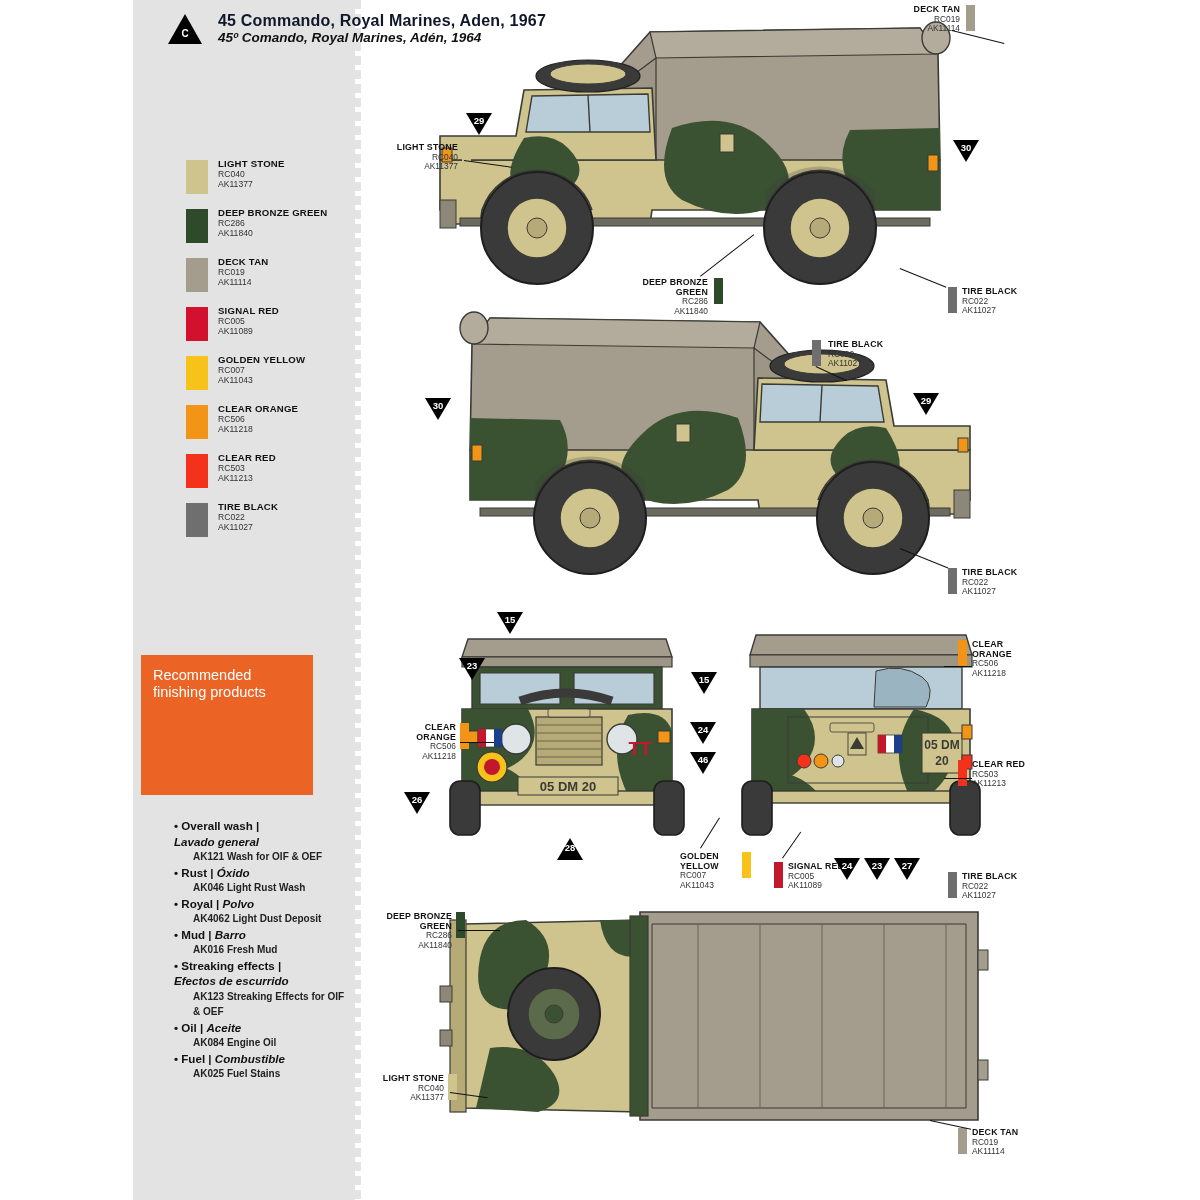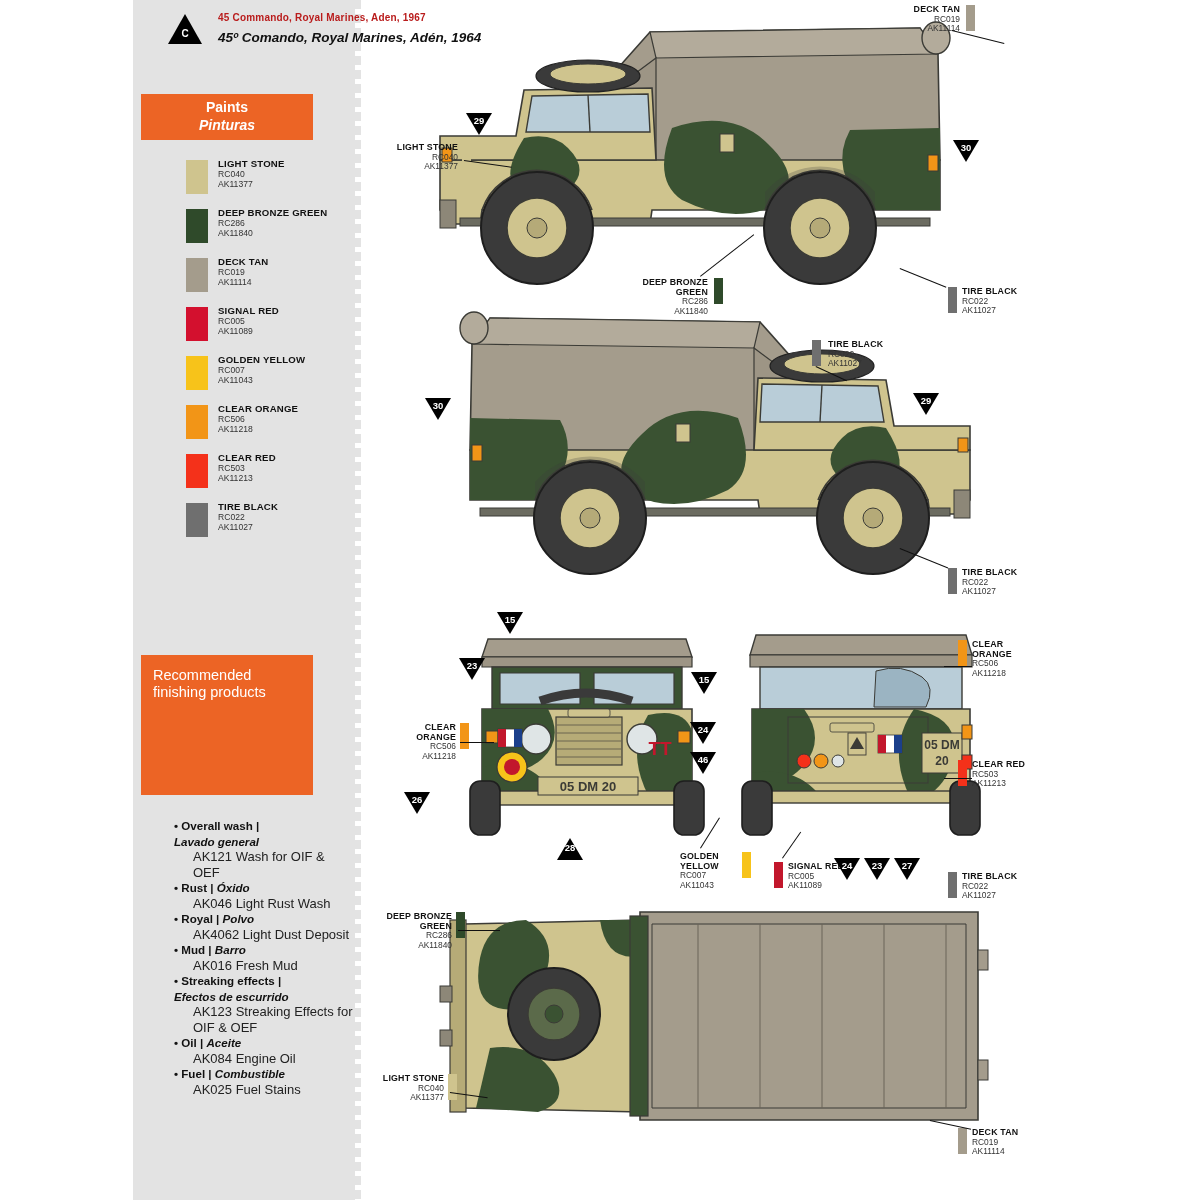--- a/index.html
+++ b/index.html
@@ -8,21 +8,21 @@
 
   
   .left-col{position:absolute;left:133px;top:0;width:222px;height:1200px;background:#e3e3e3;}
   .left-col:after{content:"";position:absolute;right:-6px;top:0;width:8px;height:1200px;
      background:repeating-linear-gradient(180deg,#e3e3e3 0px,#e3e3e3 9px,transparent 9px,transparent 14px);}
 
   
   .hdr{position:absolute;left:168px;top:10px;width:420px;}
   .hdr .tri{position:absolute;left:0;top:4px;width:0;height:0;border-left:17px solid transparent;border-right:17px solid transparent;border-bottom:30px solid #000;}
   .hdr .tri span{position:absolute;left:-5px;top:14px;width:10px;text-align:center;color:#fff;font-size:10px;font-weight:bold;font-family:"Liberation Sans",sans-serif;}
-  .hdr .t1{position:absolute;left:50px;top:2px;font-size:10px;font-weight:bold;color:#b91c1c;letter-spacing:.2px;white-space:nowrap;}
+  .hdr .t1{position:absolute;left:50px;top:2px;font-size:16px;font-weight:bold;color:#0f172a;letter-spacing:.2px;white-space:nowrap;}
   .hdr .t2{position:absolute;left:50px;top:20px;font-size:13.5px;font-weight:bold;font-style:italic;color:#111;white-space:nowrap;}
 
   
   .paints-hd{position:absolute;left:141px;top:94px;width:172px;height:46px;background:#ec6425;}
   .paints-hd .a{position:absolute;left:0;top:5px;width:172px;text-align:center;color:#fff;font-weight:bold;font-size:14px;}
   .paints-hd .b{position:absolute;left:0;top:23px;width:172px;text-align:center;color:#fff;font-weight:bold;font-style:italic;font-size:14px;}
 
   .paint-row{position:absolute;left:186px;width:150px;height:42px;}
   .paint-row .sw{position:absolute;left:0;top:2px;width:22px;height:34px;}
   .paint-row .nm{position:absolute;left:32px;top:0px;font-size:9.6px;font-weight:bold;color:#111;letter-spacing:.2px;}
@@ -30,21 +30,21 @@
   .paint-row .c2{position:absolute;left:32px;top:21px;font-size:8.6px;color:#333;}
 
   
   .rec-hd{position:absolute;left:141px;top:655px;width:172px;height:140px;background:#ec6425;}
   .rec-hd .ra{position:absolute;left:12px;top:12px;width:150px;color:#fff;font-weight:normal;font-size:14.5px;line-height:17px;}
   .rec-hd .rb{position:absolute;left:12px;top:70px;width:150px;color:#fff;font-weight:bold;font-style:italic;font-size:14.5px;line-height:17px;}
 
   .rec-list{position:absolute;left:174px;top:818px;width:180px;}
   .rec-list .li{font-size:11.6px;font-weight:bold;color:#111;line-height:15.5px;}
   .rec-list .li i{font-style:italic;}
-  .rec-list .sub{font-size:13px;color:#222;line-height:15.5px;padding-left:19px;font-weight:normal;}
+  .rec-list .sub{font-size:10px;color:#222;line-height:15.5px;padding-left:19px;font-weight:bold;}
 
   
   .cl{position:absolute;font-size:8.4px;line-height:9.6px;color:#333;}
   .cl b{display:block;font-size:8.8px;color:#111;letter-spacing:.2px;}
   .cl .chip{position:absolute;width:9px;height:26px;}
   .cl.r{text-align:right;}
 
   .leader{position:absolute;background:#111;height:1px;transform-origin:0 0;}
 
   
@@ -64,24 +64,20 @@
   <div class="left-col"></div>
 
   <div class="hdr">
     <div class="tri">
       <span>C</span>
     </div>
     <div class="t1">45 Commando, Royal Marines, Aden, 1967</div>
     <div class="t2">45º Comando, Royal Marines, Adén, 1964</div>
   </div>
 
-  <div class="paints-hd">
-    <div class="a">Paints</div>
-    <div class="b">Pinturas</div>
-  </div>
 
   <div class="paint-row" style="top:158px">
     <div class="sw" style="background:#cfc48e"></div>
     <div class="nm">LIGHT STONE</div>
     <div class="c1">RC040</div>
     <div class="c2">AK11377</div>
   </div>
   <div class="paint-row" style="top:207px">
     <div class="sw" style="background:#2f4a2a"></div>
     <div class="nm">DEEP BRONZE GREEN</div>
@@ -278,21 +274,21 @@
   </div>
   <div class="leader" style="left:816px;top:366px;width:34px;transform:rotate(25deg)"></div>
 
   <div class="cl" style="left:962px;top:568px;width:70px">
     <b>TIRE BLACK</b>
     <span>RC022</span><br><span>AK11027</span>
     <div class="chip" style="background:#6f6f6f;left:-14px;top:0"></div>
   </div>
   <div class="leader" style="left:900px;top:548px;width:52px;transform:rotate(22deg)"></div>
 
-  <div class="ill" style="left:452px;top:605px;text-align:center;">
+  <div class="ill" style="left:432px;top:605px;text-align:center;">
   <svg width="270" height="250" viewBox="0 0 270 250">
 
     <path d="M36 34 L234 34 L240 52 L30 52 Z" fill="#a49c8c" stroke="#3b3b36" stroke-width="1.4"></path>
     <path d="M30 52 L240 52 L240 62 L30 62 Z" fill="#9d9585" stroke="#3b3b36" stroke-width="1.2"></path>
 
     <path d="M40 62 L230 62 L230 104 L40 104 Z" fill="#3a5232" stroke="#3b3b36" stroke-width="1.4"></path>
     <path d="M48 68 L128 68 L128 99 L48 99 Z" fill="#b9cdd8" stroke="#3b3b36" stroke-width="1.2"></path>
     <path d="M142 68 L222 68 L222 99 L142 99 Z" fill="#b9cdd8" stroke="#3b3b36" stroke-width="1.2"></path>
 
     <path d="M30 104 L240 104 L240 190 L30 190 Z" fill="#cfc48e" stroke="#3b3b36" stroke-width="1.6"></path>

